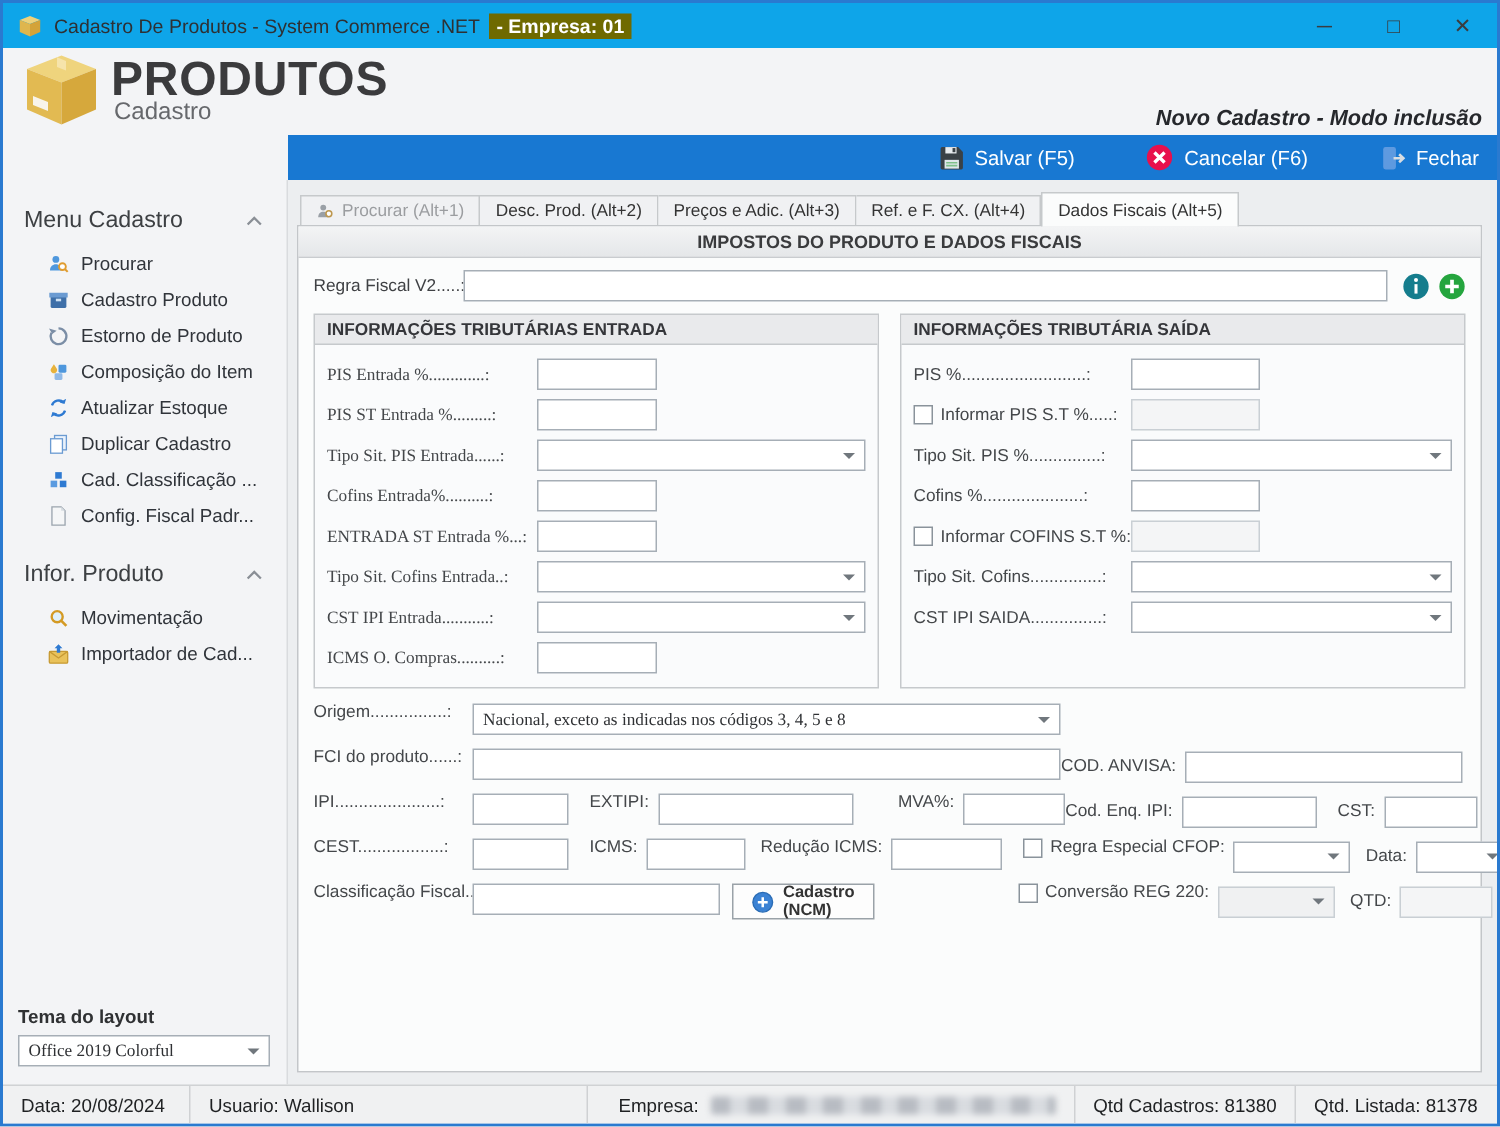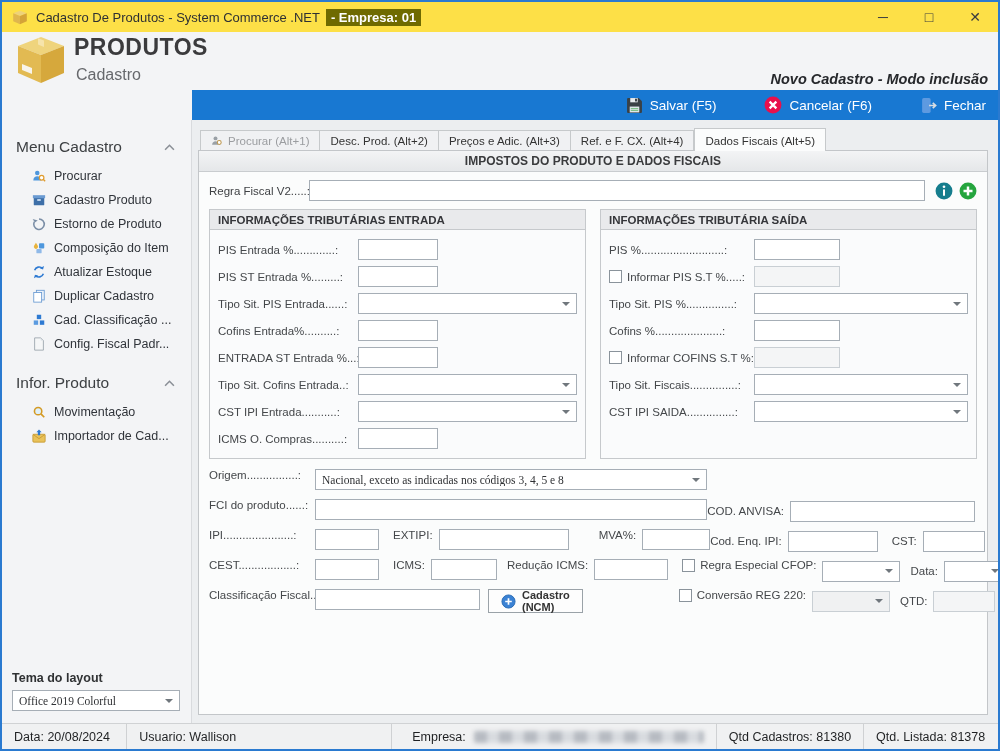--- a/index.html
+++ b/index.html
@@ -5,32 +5,32 @@
   * { box-sizing: border-box; margin: 0; padding: 0; }
   html,body { background:#cfd3d8; }
   #window {
     position: relative; width: 1000px; height: 751px;
     border: 2px solid #2a7ad0; background: #f3f4f6;
     font-family: "Liberation Sans", sans-serif; color:#333;
     overflow: hidden;
   }
   
   .titlebar { position:absolute; top:0; left:0; right:0; height:30px;
-    background:#fde047; display:flex; align-items:center; padding-left:10px; }
+    background:#0ea5e9; display:flex; align-items:center; padding-left:10px; }
   .titlebar .ticon { margin-right:8px; display:flex; }
   .title-text { font-size:13px; color:#2e3033; }
   .title-badge { margin-left:6px; background:#6f6a00; color:#fff; font-weight:bold;
     font-size:13px; padding:1px 5px; }
   .win-controls { margin-left:auto; display:flex; height:100%; }
   .win-btn { width:46px; display:flex; align-items:center; justify-content:center;
     font-size:14px; color:#3a3c3f; cursor:default; }
   
   .header { position:absolute; top:30px; left:0; right:0; height:58px; background:#f3f4f6; }
   .appbox { position:absolute; left:12px; top:2px; }
-  .app-title { position:absolute; left:72px; top:2px; font-size:23px; font-weight:bold;
+  .app-title { position:absolute; left:72px; top:2px; font-size:32px; font-weight:bold;
     color:#3b3b3d; letter-spacing:.5px; }
   .app-subtitle { position:absolute; left:74px; top:34px; font-size:16px; color:#66686c; }
   .mode-text { position:absolute; right:10px; bottom:3px; font-size:14.5px; font-weight:bold; color:#26282c;font-style:italic; }
   
   .toolbar { position:absolute; top:88px; left:190px; right:0; height:30px; background:#1878d2;
     display:flex; align-items:center; justify-content:flex-end; gap:48px; padding-right:12px; }
   .tbtn { display:flex; align-items:center; gap:7px; color:#fff; font-size:13.5px; cursor:default; }
   
   .sidebar { position:absolute; top:118px; left:0; width:190px; bottom:26px;
     background:#f3f4f6; border-right:1px solid #d9dbde; }
@@ -61,21 +61,21 @@
   .regra-row input { flex:1; margin-right:10px; }
   .circle-icons { display:flex; gap:6px; align-items:center; }
   
   .groups { display:flex; gap:14px; padding:4px 10px 0 10px; height:254px; }
   .group { flex:1; border:1px solid #c6c9cc; background:#fafbfc; }
   .group-hd { height:20px; background:#e9eaec; border-bottom:1px solid #c6c9cc;
     display:flex; align-items:center; padding-left:8px; font-size:11.5px; font-weight:bold; color:#35363a; }
   .group-bd { padding:6px 8px 0 8px; }
   .frow { display:flex; align-items:center; height:27px; }
   .flbl { font-size:11.5px; color:#44474a; white-space:nowrap; overflow:hidden; }
-  .ent .flbl { width:140px; }
+  .ent .flbl { width:140px;font-family:Liberation Serif, serif; }
   .sai .flbl { width:145px; }
   .cbl { display:flex; align-items:center; gap:5px; }
   .ent .cbl, .sai .cbl { width:145px; }
   .sai .cbl .flbl { width:auto; }
   
   input.tin { height:21px; border:1px solid #a6aeb6; background:#fff; font-family:inherit;
     font-size:12px; padding:0 4px; outline:none; }
   input.w80 { width:80px; } input.w86 { width:86px; }
   input.dis { background:#f4f5f6; border-color:#c9cfd4; }
   .sel { height:21px; border:1px solid #a6aeb6; background:#fff; display:flex;
@@ -425,21 +425,21 @@
                 <input class="tin w86" style="">
               </div>
             <div class="frow">
               <span class="cbl">
                   <span class="cb"></span>
                   <span class="flbl">Informar COFINS S.T %:</span>
                 </span>
               <input class="tin w86 dis" style="">
             </div>
             <div class="frow">
-                <span class="flbl">Tipo Sit. Fiscais...............:</span>
+                <span class="flbl">Tipo Sit. Cofins...............:</span>
               <div class="sel flex1">
                   <span class="selv"></span>
                   <span class="arrow"></span>
                 </div>
               </div>
             <div class="frow">
                 <span class="flbl">CST IPI SAIDA...............:</span>
               <div class="sel flex1">
                   <span class="selv"></span>
                   <span class="arrow"></span>

